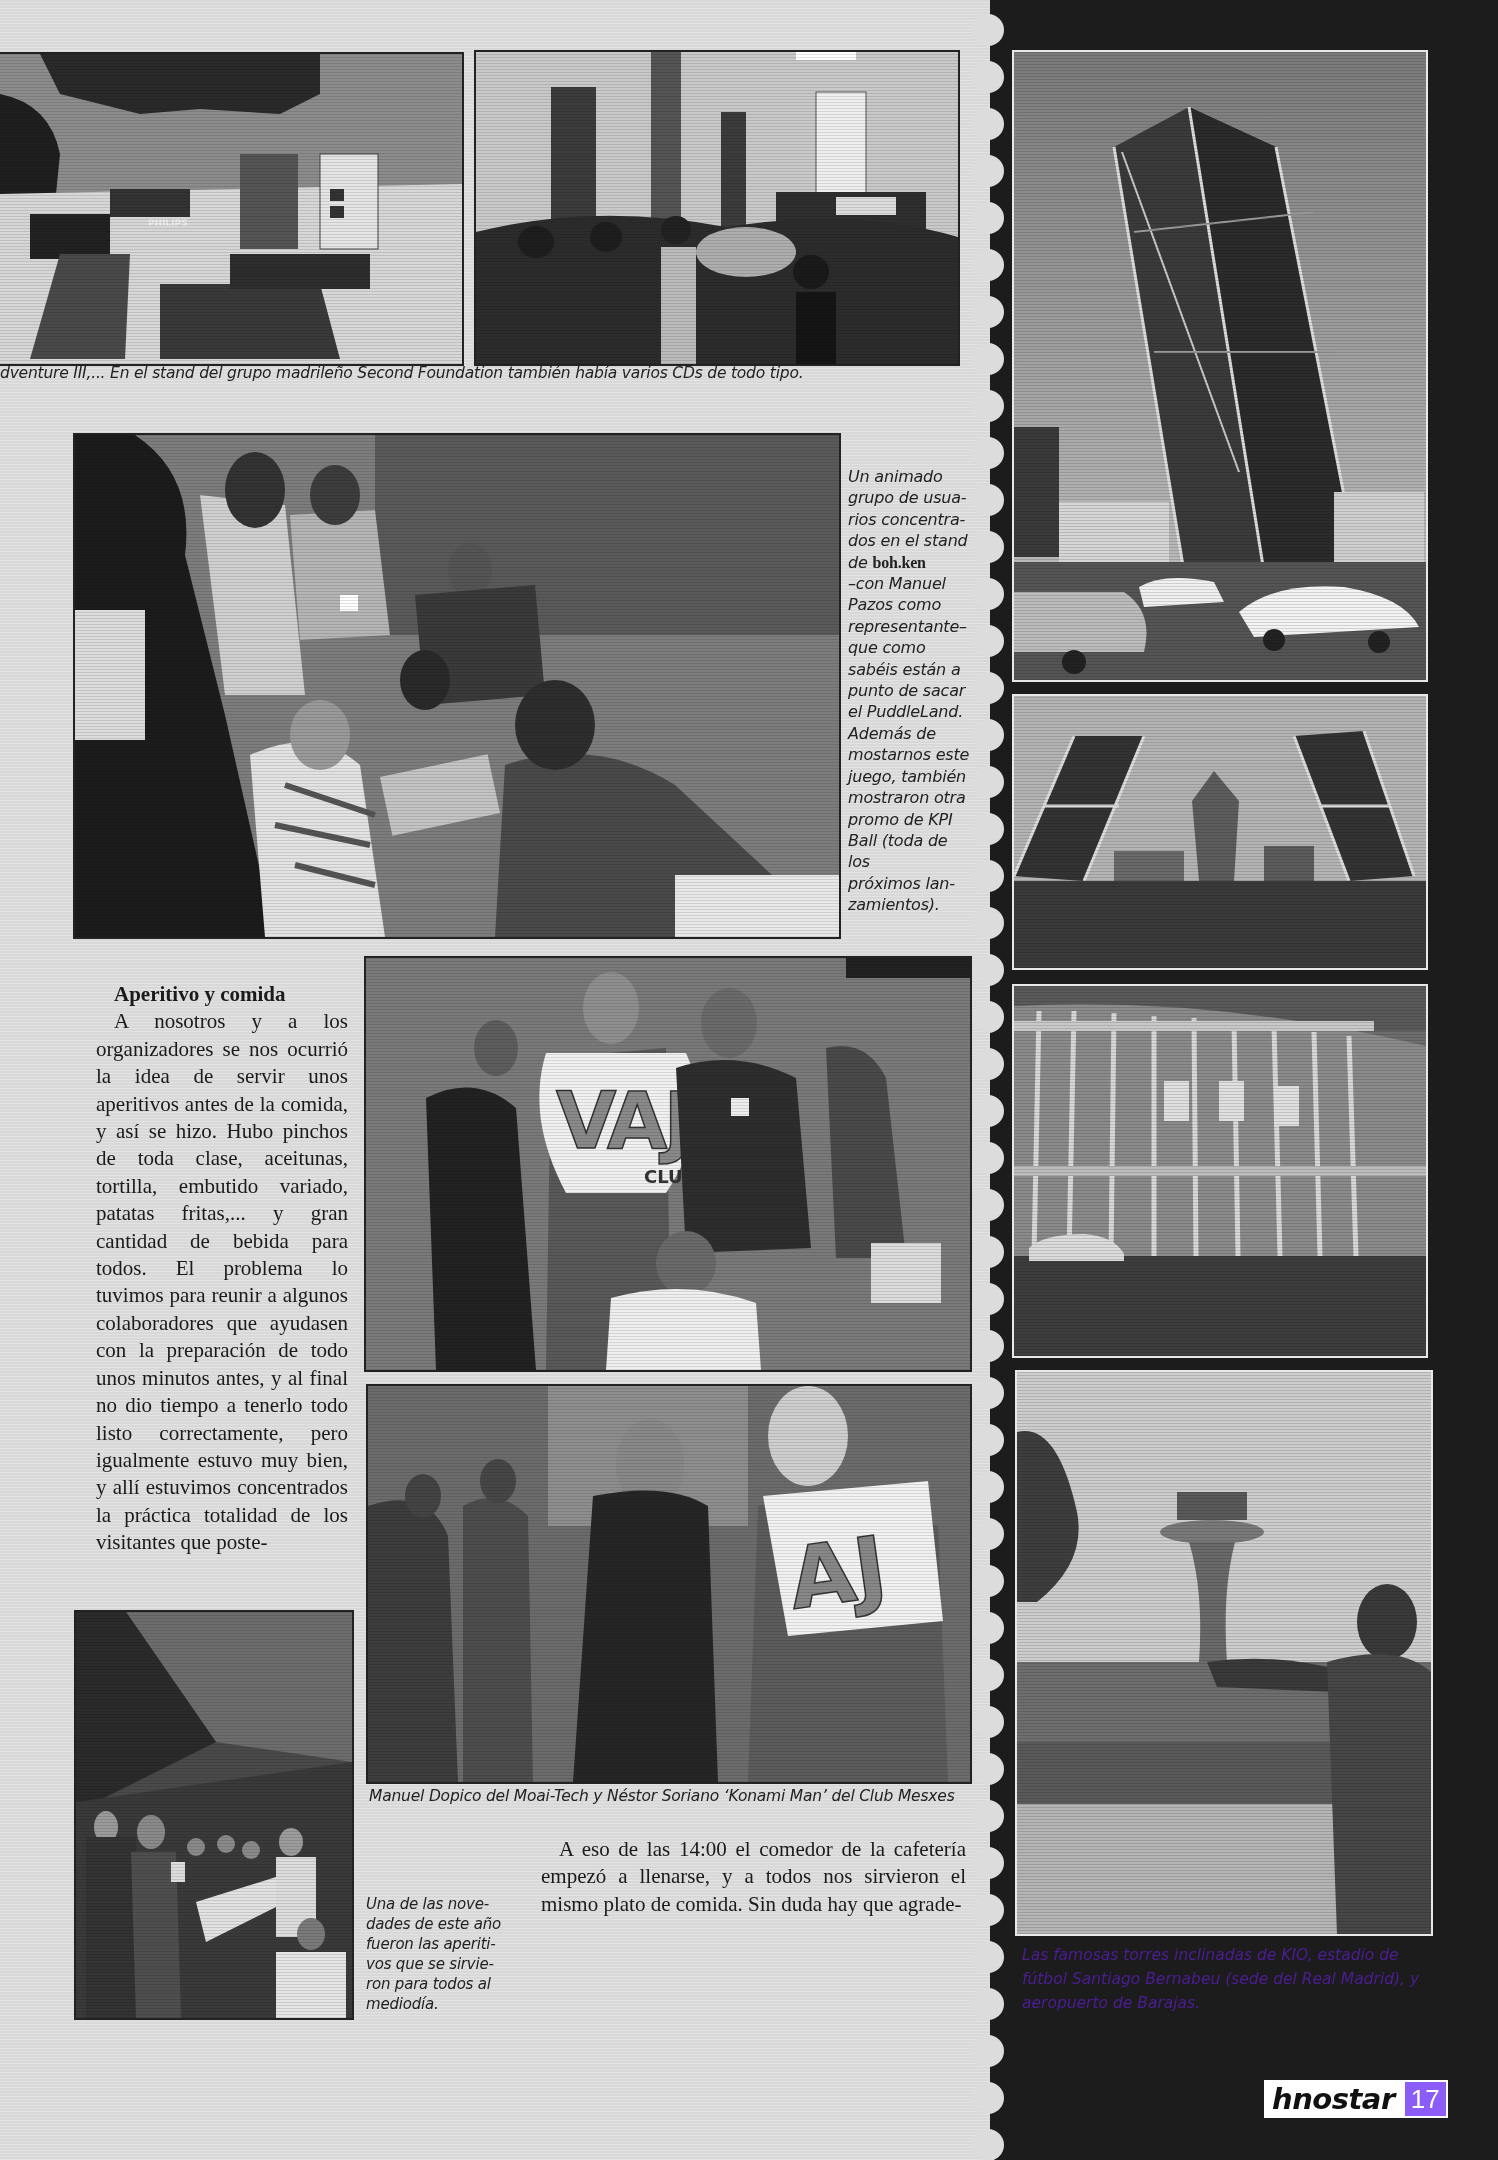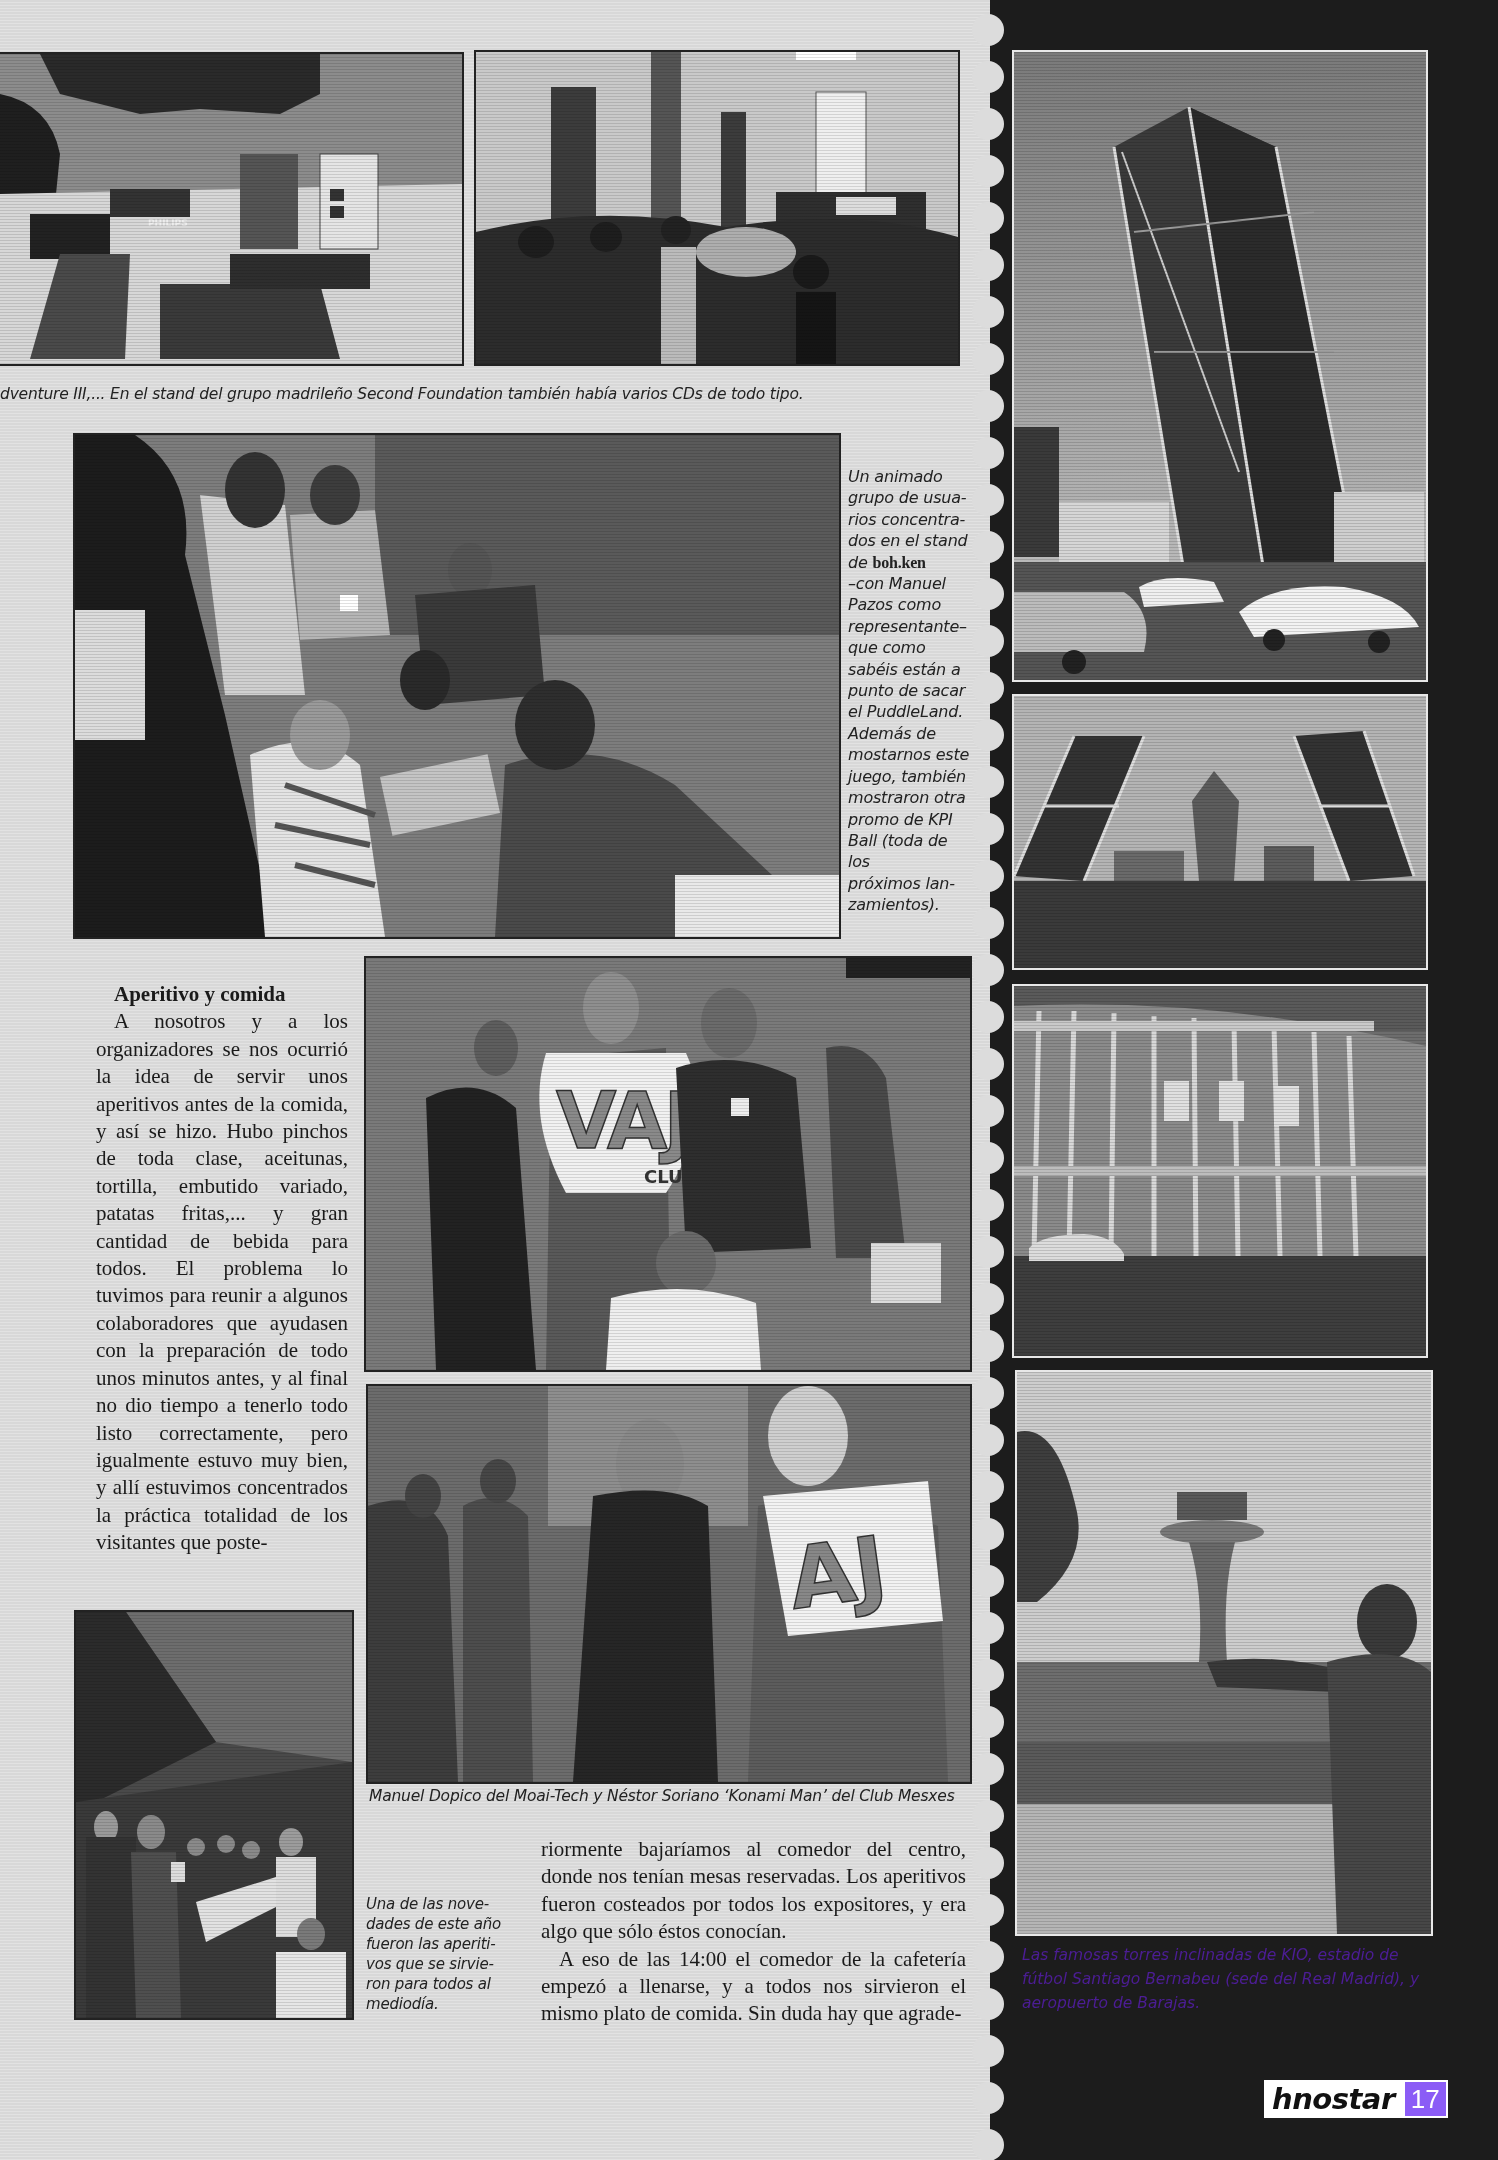--- a/index.html
+++ b/index.html
@@ -107,21 +107,21 @@
     <ellipse cx="60" cy="190" rx="18" ry="16" fill="#1e1e1e"></ellipse>
     <ellipse cx="130" cy="185" rx="16" ry="15" fill="#1e1e1e"></ellipse>
     <ellipse cx="200" cy="178" rx="15" ry="14" fill="#222"></ellipse>
     <rect x="185" y="195" width="35" height="117" fill="#bbb"></rect>
     <ellipse cx="270" cy="200" rx="50" ry="25" fill="#e6e6e6" opacity="0.7"></ellipse>
     <ellipse cx="335" cy="220" rx="18" ry="17" fill="#1a1a1a"></ellipse>
     <rect x="320" y="240" width="40" height="72" fill="#151515"></rect>
   </svg>
 </div>
 
-<div class="caption" style="left:0; top:384px; width:800px; white-space:nowrap;font-style:italic;">dventure III,... En el stand del grupo madrileño Second Foundation también había varios CDs de todo tipo.</div>
+<div class="caption" style="left:0; top:363px; width:800px; white-space:nowrap;font-style:italic;">dventure III,... En el stand del grupo madrileño Second Foundation también había varios CDs de todo tipo.</div>
 
 <div class="photo" style="left:73px; top:433px; width:764px; height:502px; background:#6f6f6f;">
   <svg width="764" height="502" viewBox="0 0 764 502">
     <rect width="764" height="502" fill="#7d7d7d"></rect>
     <rect x="300" y="0" width="470" height="200" fill="#5a5a5a"></rect>
     <path d="M0 0 L60 0 Q120 40 110 120 L150 280 L200 502 L0 502 Z" fill="#1c1c1c"></path>
     <rect x="0" y="175" width="70" height="130" fill="#dcdcdc"></rect>
     <path d="M125 60 L210 70 L230 260 L150 260 Z" fill="#d0d0d0"></path>
     <ellipse cx="180" cy="55" rx="30" ry="38" fill="#333"></ellipse>
     <path d="M215 80 L300 75 L315 200 L225 205 Z" fill="#b5b5b5"></path>
@@ -233,21 +233,20 @@
 <div class="caption" style="left:366px; top:1894px; width:150px; font-size:15px; line-height:20px;">
   <div>Una de las nove-</div>
   <div>dades de este año</div>
   <div>fueron las aperiti-</div>
   <div>vos que se sirvie-</div>
   <div>ron para todos al</div>
   <div>mediodía.</div>
 </div>
 
 <div class="body-text" style="left:541px; top:1836px; width:425px; line-height:27.4px;">
-  <p>riormente bajaríamos al comedor del centro, donde nos tenían mesas reservadas. Los aperitivos fueron costeados por todos los expositores, y era algo que sólo éstos conocían.</p>
   <p class="indent">A eso de las 14:00 el comedor de la cafetería empezó a llenarse, y a todos nos sirvieron el mismo plato de comida. Sin duda hay que agrade-</p>
 </div>
 
 <div class="dark-panel"></div>
 
 <div class="perf">
   <span style="top:14px;"></span>
     <span style="top:61px;"></span>
     <span style="top:108px;"></span>
     <span style="top:155px;"></span>

